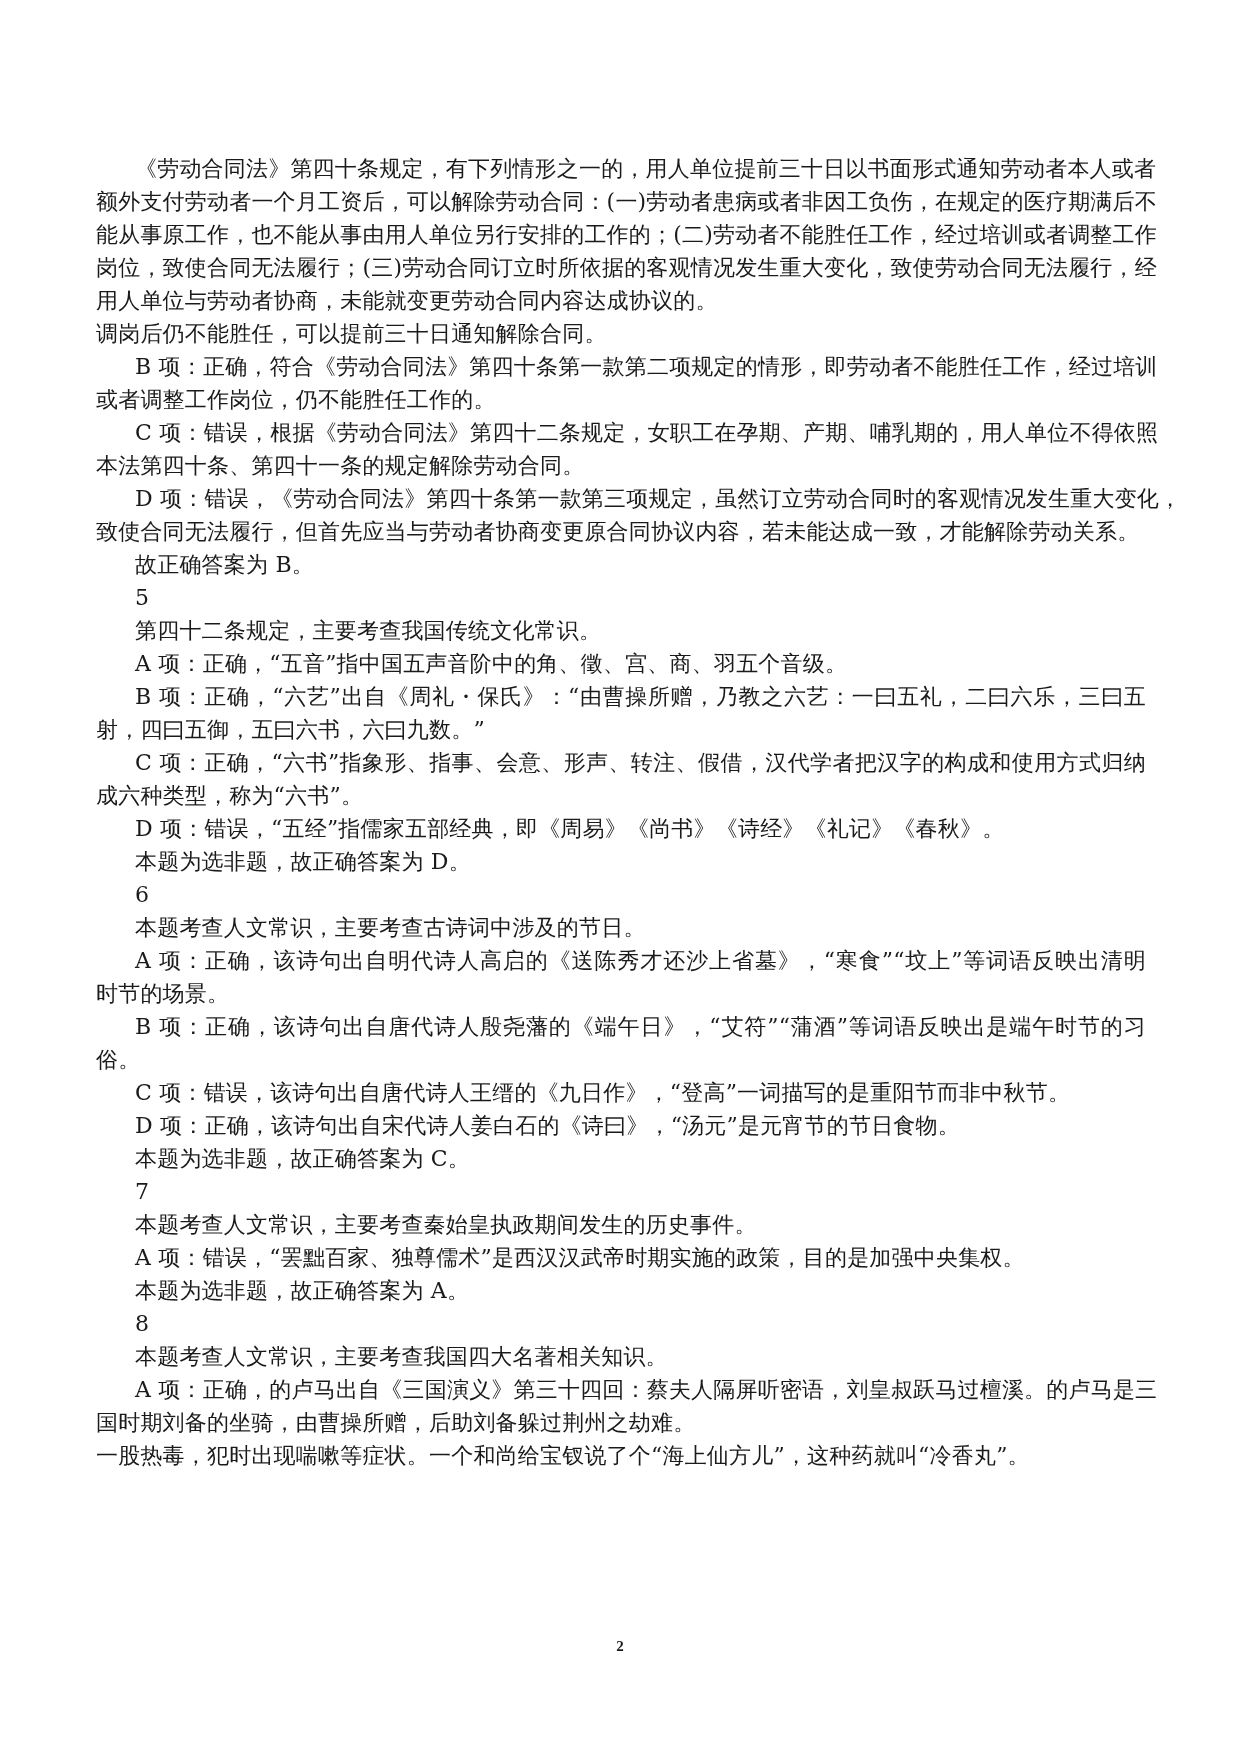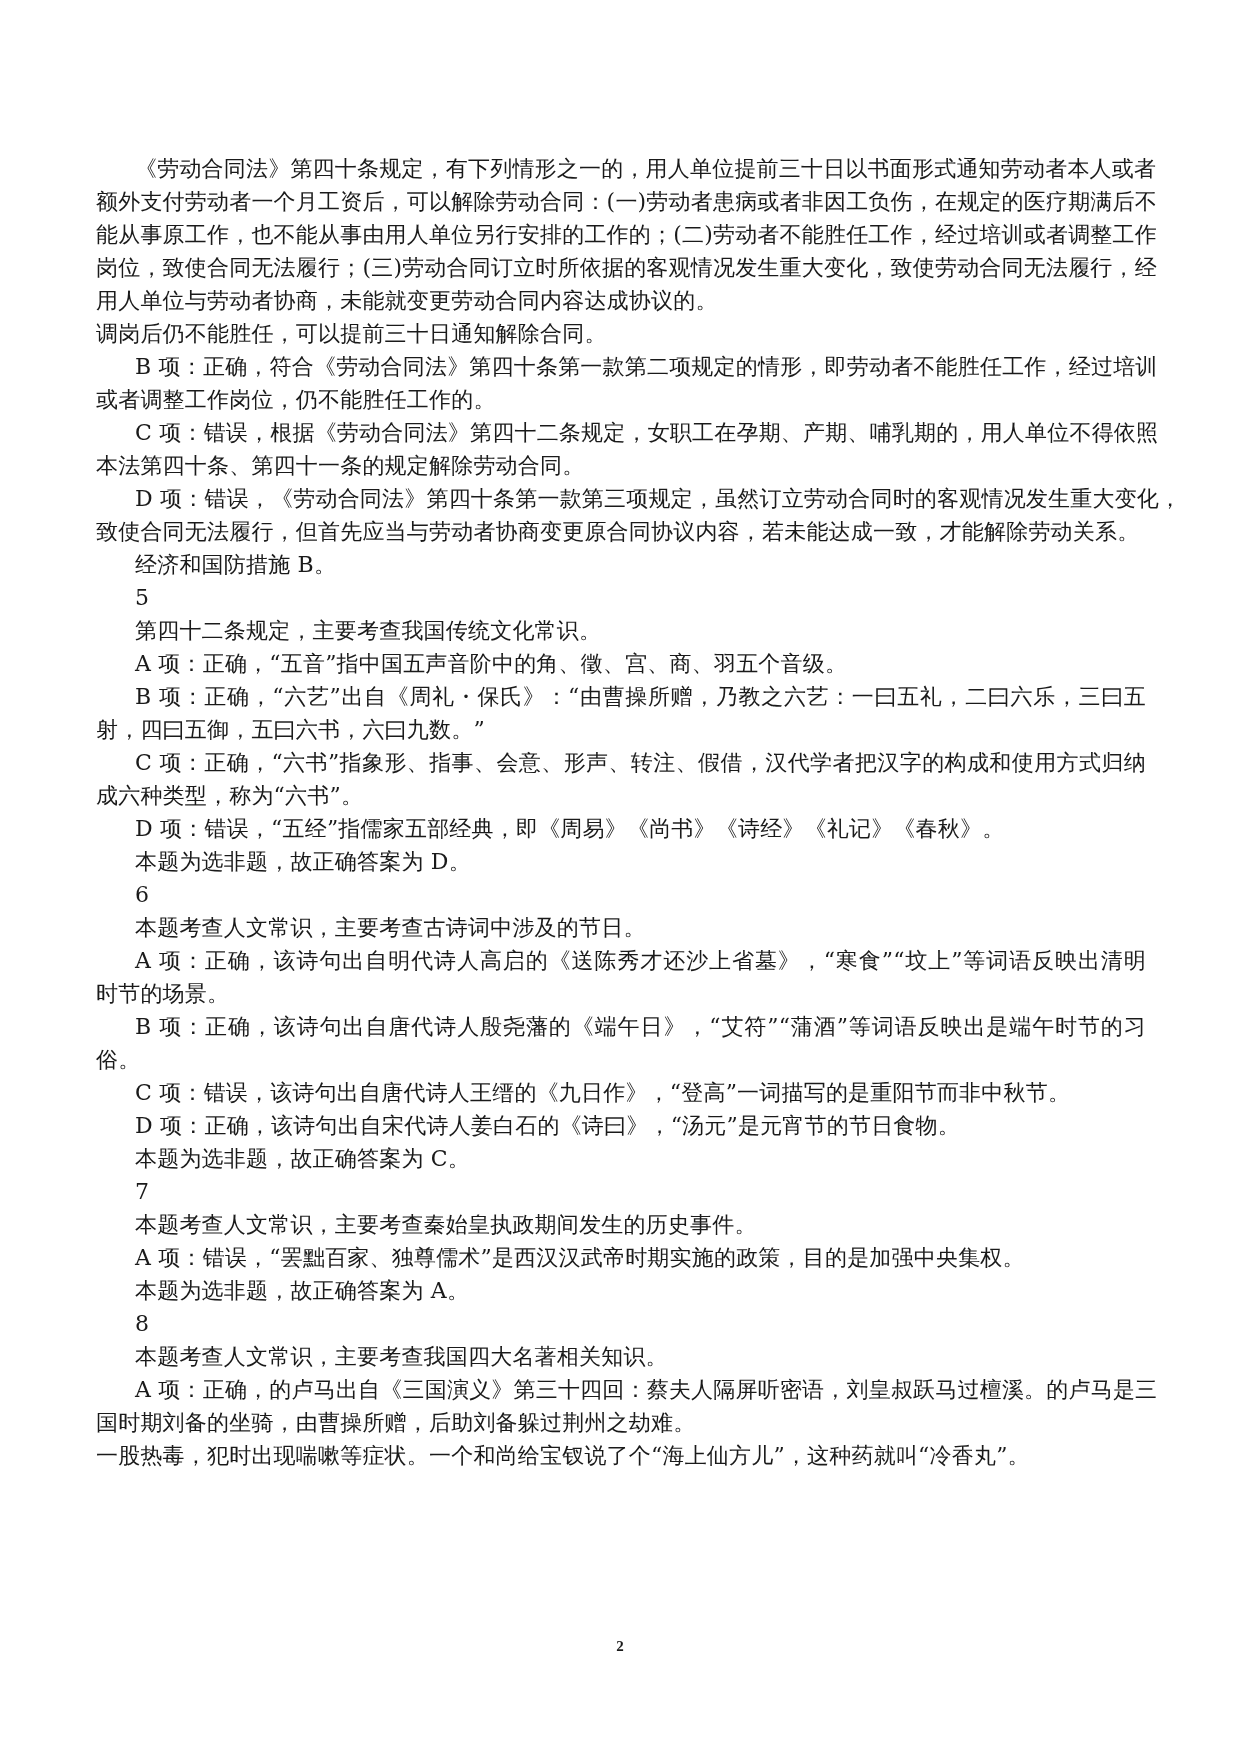--- a/index.html
+++ b/index.html
@@ -75,21 +75,21 @@
   <div class="para">
     <div class="line indent justify">C 项：错误，根据《劳动合同法》第四十二条规定，女职工在孕期、产期、哺乳期的，用人单位不得依照</div>
     <div class="line">本法第四十条、第四十一条的规定解除劳动合同。</div>
   </div>
 
   <div class="para">
     <div class="line indent justify">D 项：错误，《劳动合同法》第四十条第一款第三项规定，虽然订立劳动合同时的客观情况发生重大变化，</div>
     <div class="line">致使合同无法履行，但首先应当与劳动者协商变更原合同协议内容，若未能达成一致，才能解除劳动关系。</div>
   </div>
 
-  <div class="line indent">经济和国防措施 B。</div>
+  <div class="line indent">故正确答案为 B。</div>
 
   <div class="line indent">5</div>
   <div class="line indent">第四十二条规定，主要考查我国传统文化常识。</div>
   <div class="line indent">A 项：正确，“五音”指中国五声音阶中的角、徵、宫、商、羽五个音级。</div>
   <div class="para">
     <div class="line indent justify">B 项：正确，“六艺”出自《周礼・保氏》：“由曹操所赠，乃教之六艺：一曰五礼，二曰六乐，三曰五</div>
     <div class="line">射，四曰五御，五曰六书，六曰九数。”</div>
   </div>
   <div class="para">
     <div class="line indent justify">C 项：正确，“六书”指象形、指事、会意、形声、转注、假借，汉代学者把汉字的构成和使用方式归纳</div>

